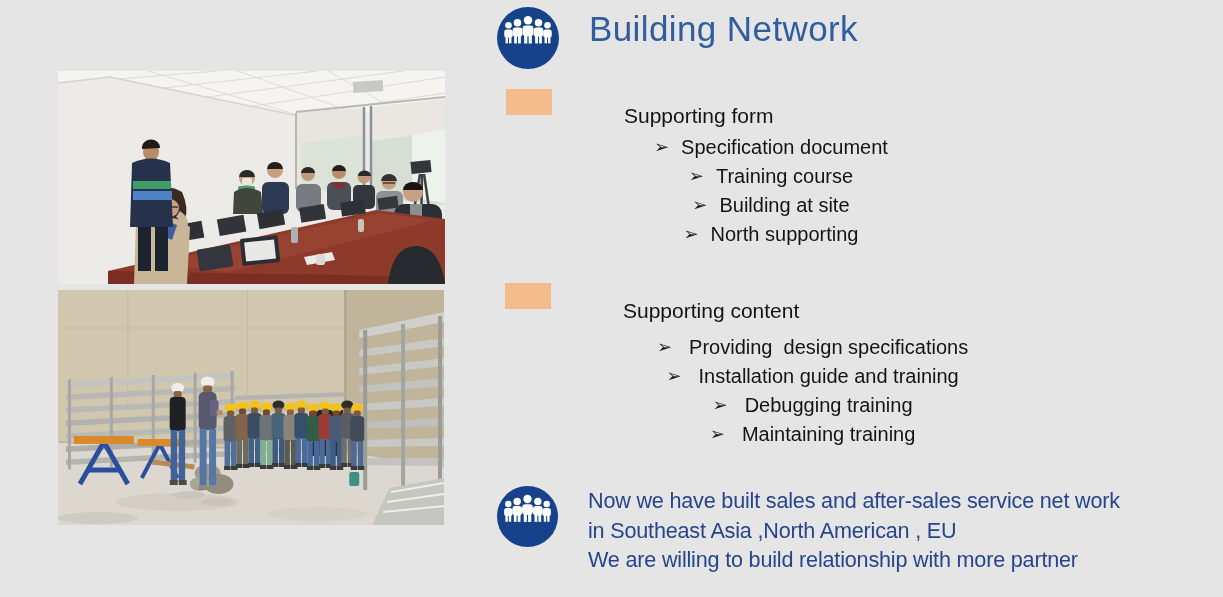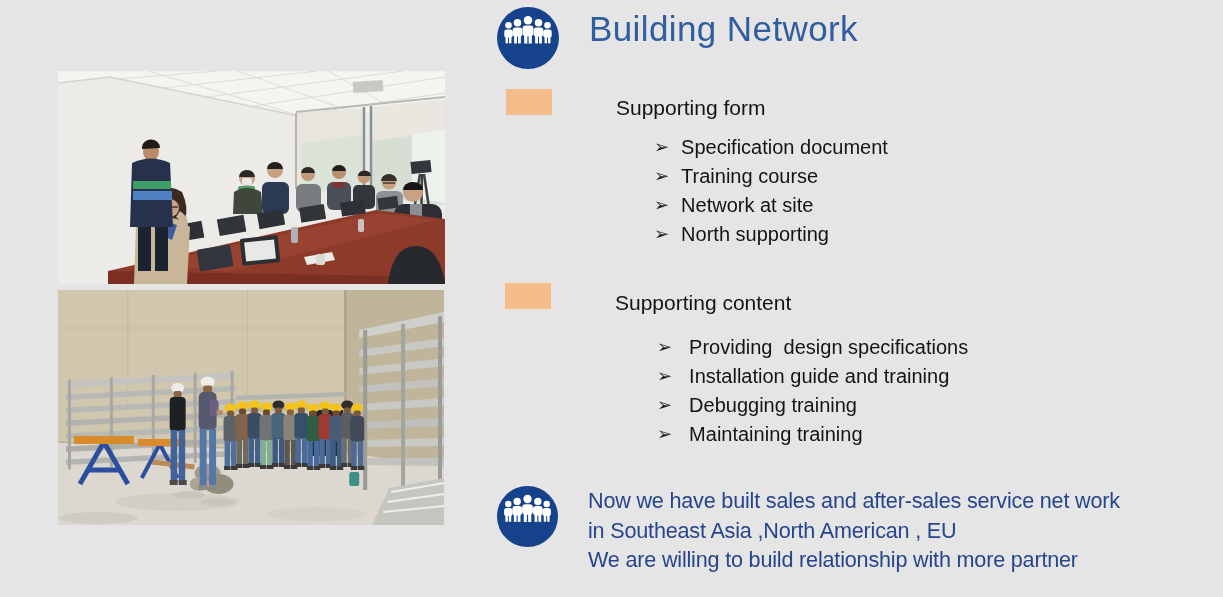--- a/index.html
+++ b/index.html
@@ -14,26 +14,26 @@
   .icon-title{left:496px;top:6px;width:64px;height:64px;}
   .icon-footer{left:496px;top:485px;width:63px;height:63px;}
   .slide-title{
     position:absolute;left:589px;top:9px;margin:0;
     font-size:35px;font-weight:400;color:#2F5D9F;letter-spacing:.4px;
   }
   .marker{position:absolute;width:46px;height:26px;background:#F4BC8A;}
   .marker-1{left:506px;top:89px;}
   .marker-2{left:505px;top:283px;}
   .section-heading{
-    position:absolute;margin:4px;font-size:21px;font-weight:400;color:#141414;
+    position:absolute;margin:12px;font-size:21px;font-weight:400;color:#141414;
   }
   .heading-1{left:612px;top:92px;}
   .heading-2{left:611px;top:287px;}
   .blist{position:absolute;margin:0;padding:0;list-style:none;
-    font-size:20px;color:#141414;}
+    font-size:20px;color:#141414;text-align:center;}
   .list-1{left:654px;top:133px;}
   .list-2{left:657px;top:333px;}
   .blist li{height:29px;line-height:29px;}
   .arrow{display:inline-block;font-size:18px;margin-right:12px;
     position:relative;top:-1px;color:#1a1a1a;}
   .list-2 .arrow{margin-right:17px;}
   .item-text{white-space:pre;}
   .footer-text{
     position:absolute;left:588px;top:486px;
     font-size:22.5px;color:#26458C;line-height:29.5px;white-space:nowrap;
@@ -401,21 +401,21 @@
       </g>
     </svg>
   </span>
   <h1 class="slide-title">Building Network</h1>
 
   <div class="marker marker-1"></div>
   <h2 class="section-heading heading-1">Supporting form</h2>
   <ul class="blist list-1">
     <li><span class="arrow">➢</span><span class="item-text">Specification document</span></li>
     <li><span class="arrow">➢</span><span class="item-text">Training course</span></li>
-    <li><span class="arrow">➢</span><span class="item-text">Network at site</span></li>
+    <li><span class="arrow">➢</span><span class="item-text">Building at site</span></li>
     <li><span class="arrow">➢</span><span class="item-text">North supporting</span></li>
   </ul>
 
   <div class="marker marker-2"></div>
   <h2 class="section-heading heading-2">Supporting content</h2>
   <ul class="blist list-2">
     <li><span class="arrow">➢</span><span class="item-text">Providing  design specifications</span></li>
     <li><span class="arrow">➢</span><span class="item-text">Installation guide and training</span></li>
     <li><span class="arrow">➢</span><span class="item-text">Debugging training</span></li>
     <li><span class="arrow">➢</span><span class="item-text">Maintaining training</span></li>

